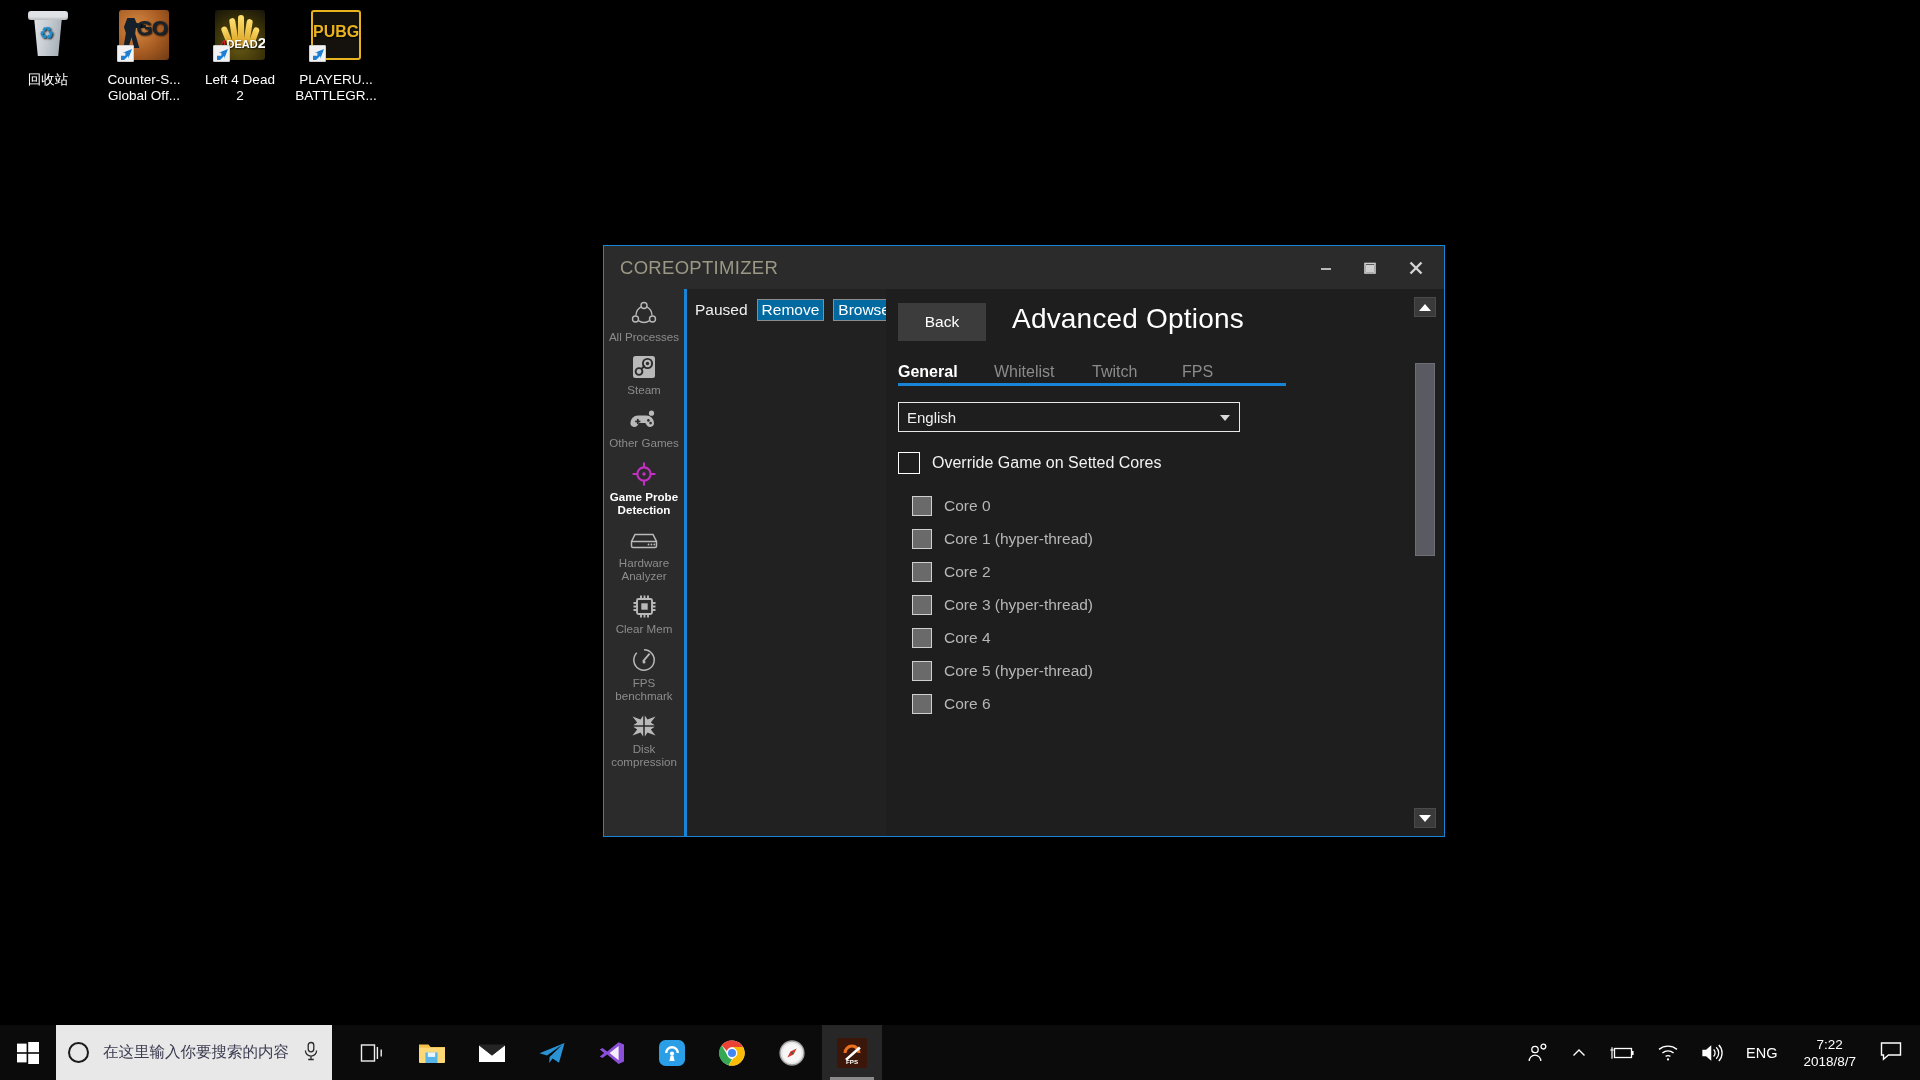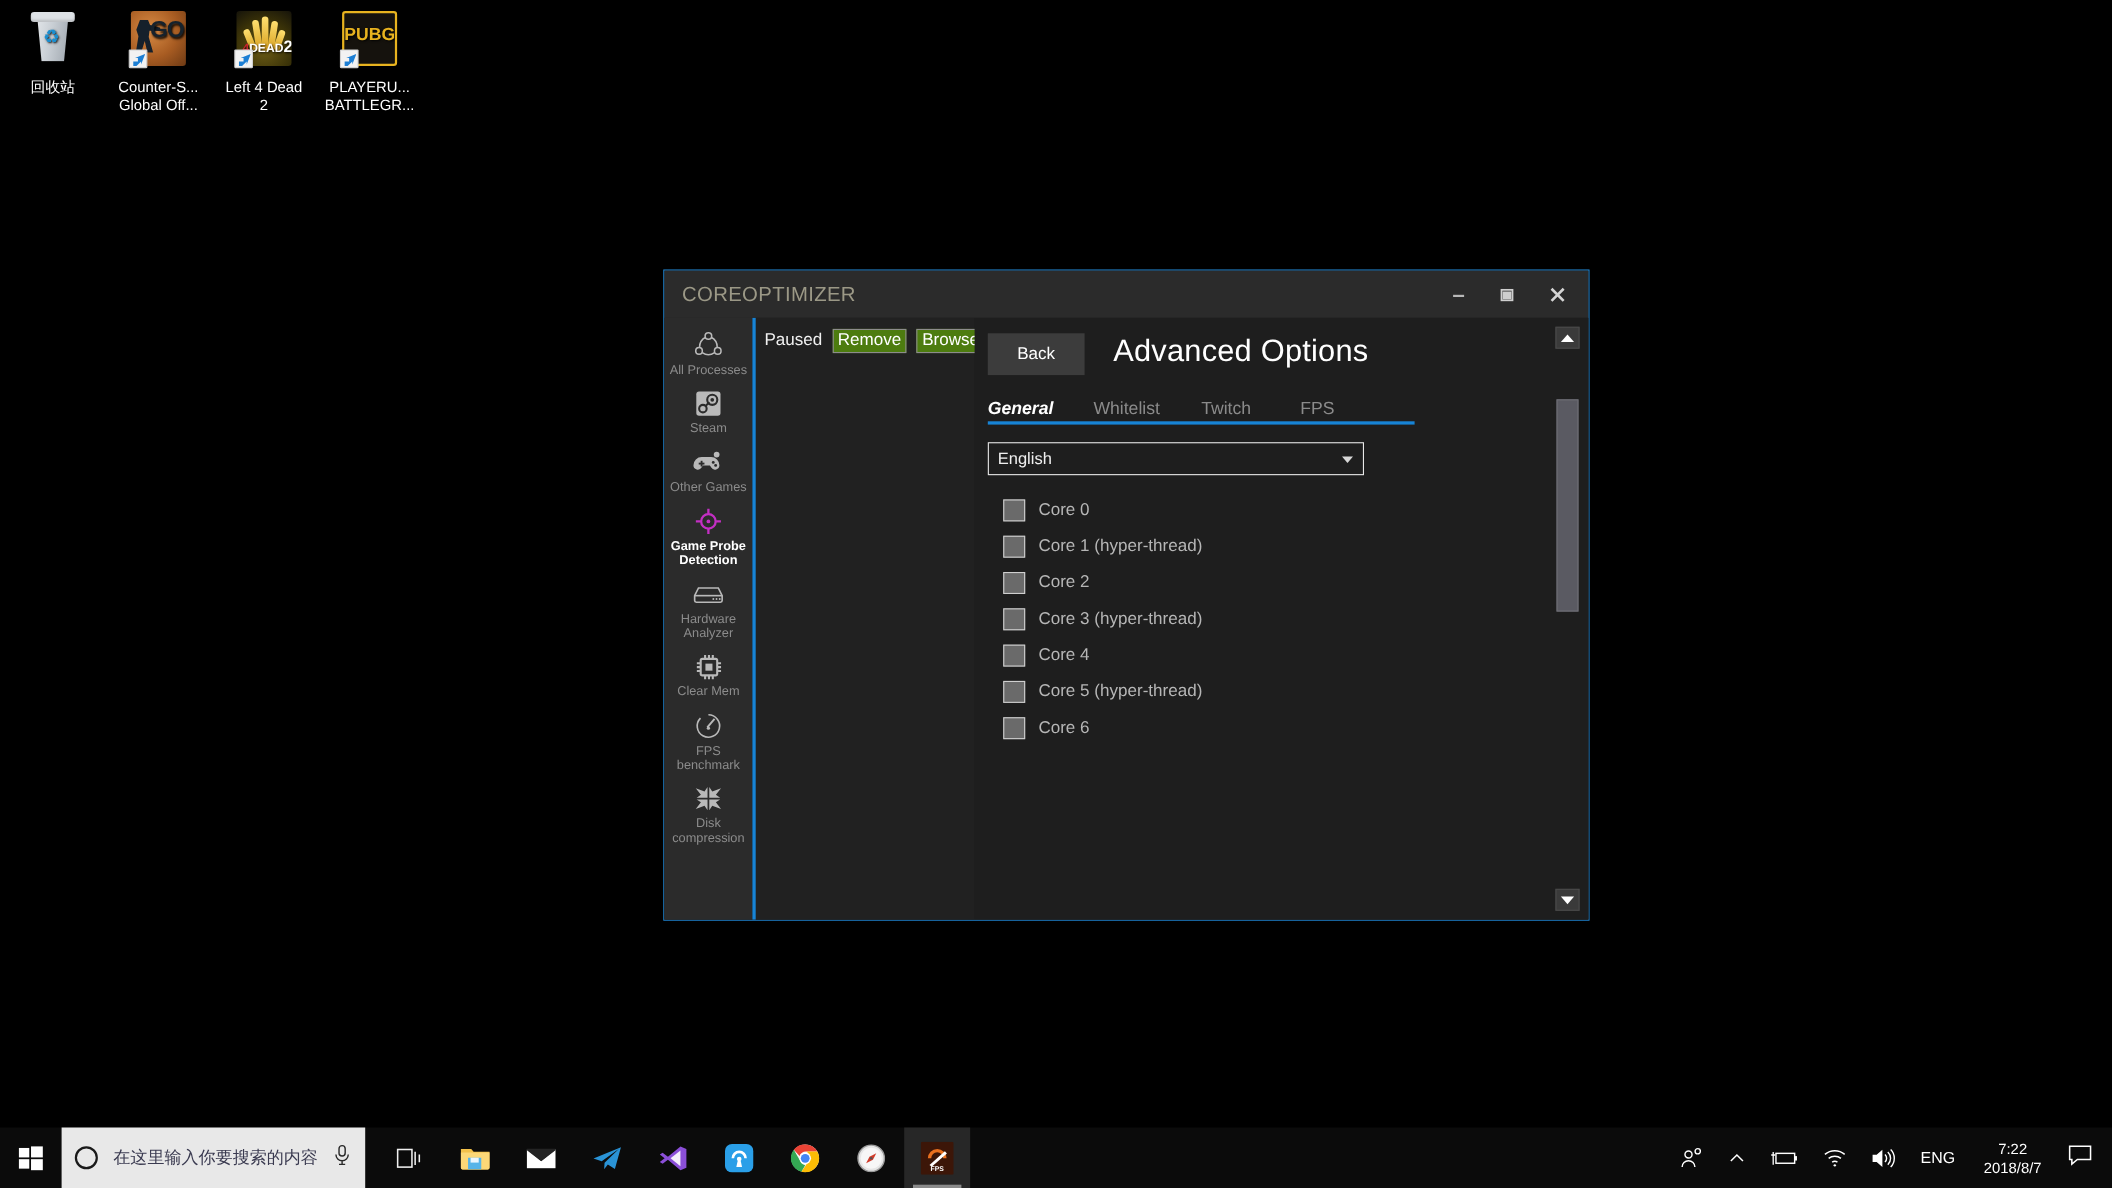--- a/index.html
+++ b/index.html
@@ -103,21 +103,21 @@
   .side-item.active .side-ico { color:#c42fc4; }
 
   
   #process-panel {
     width:202px; flex:0 0 202px; background:#212121;
     border-left:3px solid #1784d6; position:relative; padding-top:10px;
   }
   #proc-toolbar { display:flex; align-items:center; gap:9px; padding-left:8px; }
   #paused-label { color:#f0f0f0; font-size:15.5px; }
   .tb-btn {
-    background:#4d7c0f; border:1px solid #8c8c8c; color:#ffffff;
+    background:#0369a1; border:1px solid #8c8c8c; color:#ffffff;
     font-size:15.5px; padding:0px 4px 1px 4px; cursor:default; line-height:19px;
   }
 
   
   #options-panel { flex:1; position:relative; background:#1e1e1e; min-width:0; }
   #opt-header { display:flex; align-items:flex-start; padding:14px 0 0 12px; }
   #back-button {
     background:#3c3c3c; border:none; color:#ffffff; font-size:15.5px;
     width:88px; height:38px; cursor:default; font-family:"Liberation Sans",sans-serif;
   }
@@ -384,34 +384,38 @@
       </div>
 
       <div id="options-panel">
 
         <div id="opt-header">
           <button id="back-button">Back</button>
           <div id="page-title">Advanced Options</div>
         </div>
 
         <div id="tab-strip">
-          <div class="tab active" style="width:96px;font-style:italic;">General</div>
+          <div class="tab active" style="width:96px;">General</div>
           <div class="tab" style="width:98px;">Whitelist</div>
           <div class="tab" style="width:90px;">Twitch</div>
           <div class="tab" style="width:60px;">FPS</div>
           <div id="tab-underline"></div>
         </div>
 
         <div id="opt-content">
 
           <div id="lang-select">
             <span>English</span>
             <span id="lang-caret"></span>
           </div>
 
+          <div class="cb-row" style="margin-top:20px;">
+            <span class="cb-box"></span>
+            <span class="cb-text">Override Game on Setted Cores</span>
+          </div>
 
           <div id="core-list">
             <div class="core-row" style="margin-top:16px;">
               <span class="core-box"></span>
               <span class="core-text">Core 0</span>
             </div>
             <div class="core-row">
               <span class="core-box"></span>
               <span class="core-text">Core 1 (hyper-thread)</span>
             </div>

